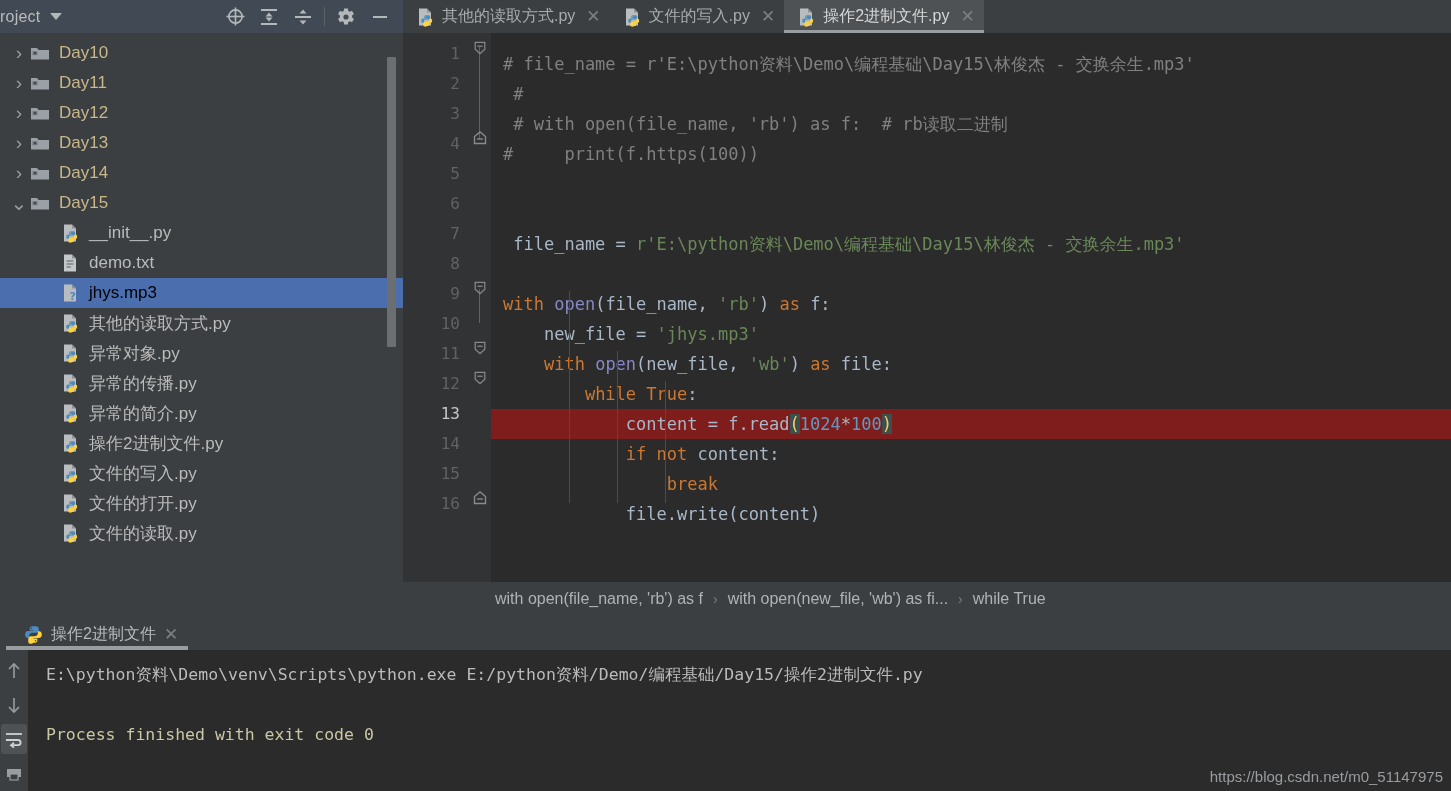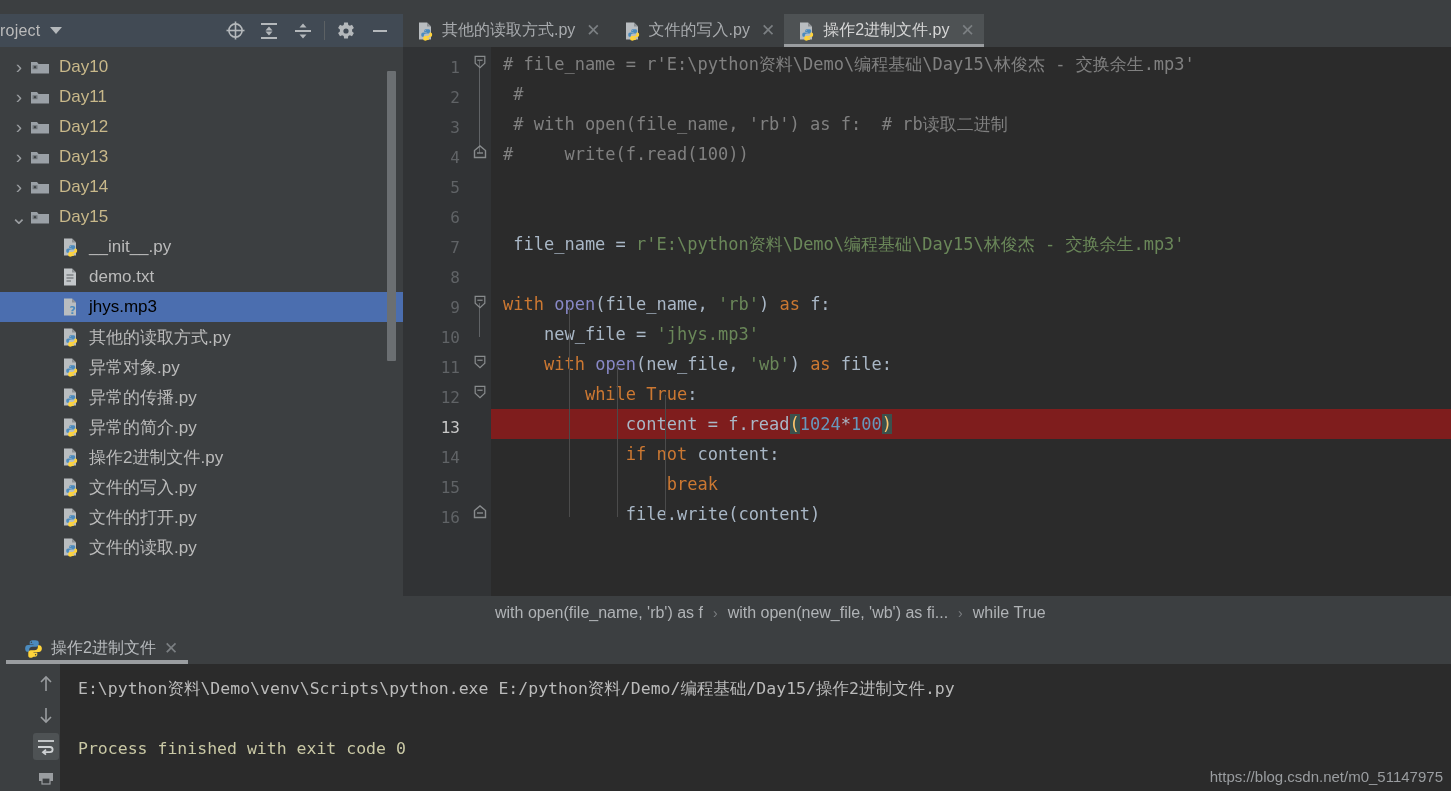--- a/index.html
+++ b/index.html
@@ -5,21 +5,21 @@
   * { box-sizing: border-box; margin: 0; padding: 0; }
   html, body {
     width: 1451px; height: 791px;
     background: #3c3f41;
     font-family: "Liberation Sans", sans-serif;
     overflow: hidden;
   }
   .app { position: relative; width: 1451px; height: 791px; display: flex; flex-direction: column; }
 
   
-  .top-area { display: flex; height: 616px; width: 100%; margin-top: 14px; }
+  .top-area { display: flex; height: 616px; width: 100%; }
 
   
   .project-panel {
     width: 403px; height: 616px;
     background: #3c3f41;
     display: flex; flex-direction: column;
     position: relative;
     flex-shrink: 0;
   }
   .project-header {
@@ -94,21 +94,21 @@
     height: 30px; line-height: 30px; text-align: right; padding-right: 9px;
     color: #606366; font-size: 16px;
     font-family: "DejaVu Sans Mono", monospace;
   }
   .lnum.active { color: #c8c8c8; }
   .foldcol {
     width: 22px; background: #313335; flex-shrink: 0; position: relative; padding-top: 6px;
   }
   .code-area {
     flex: 1; position: relative; background: #2b2b2b; overflow: hidden;
-    padding-top: 2px;
+    padding-top: 16px;
   }
   .cl {
     height: 30px; line-height: 30px; white-space: pre;
     font-family: "DejaVu Sans Mono", monospace; font-size: 17px;
     color: #a9b7c6; padding-left: 12px;
   }
   .cl.caretline { background: #7f1d1d; }
   .cmt { color: #808080; }
   .kw  { color: #cc7832; }
   .fn  { color: #8888c6; }
@@ -145,21 +145,21 @@
     display: flex; align-items: center; gap: 8px; padding: 0 10px 2px 24px;
     color: #b7babd; font-size: 16px; position: relative; height: 34px;
     box-sizing: border-box; padding-top: 5px;
   }
   .ctab.active::after {
     content: ""; position: absolute; left: 6px; right: 0; bottom: 0;
     height: 4px; background: #9a9da0;
   }
   .ctab .tclose { color: #7b7f82; font-size: 17px; }
 
-  .console-main { flex: 1; display: flex; min-height: 0; margin-left: 32px; }
+  .console-main { flex: 1; display: flex; min-height: 0; }
   .console-side {
     width: 28px; background: #3c3f41; flex-shrink: 0;
     display: flex; flex-direction: column; align-items: center;
     padding-top: 6px; gap: 4px;
   }
   .cs-btn { width: 26px; height: 30px; display: flex; align-items: center; justify-content: center; }
   .cs-btn.active { background: #4e5254; border-radius: 3px; }
   .console-out {
     flex: 1; background: #2b2b2b; position: relative;
     padding: 10px 0 0 18px; overflow: hidden; min-width: 0;
@@ -563,21 +563,21 @@
           </svg>
         </div>
         <div class="code-area">
           <div class="indent-guide" style="left:78px; top:258px; height:212px;"></div>
           <div class="indent-guide" style="left:126px; top:318px; height:152px;"></div>
           <div class="indent-guide" style="left:174px; top:348px; height:122px;"></div>
           <div id="code-lines">
               <div class="cl"><span class="cmt"># file_name = r'E:\python资料\Demo\编程基础\Day15\林俊杰 - 交换余生.mp3'</span></div>
               <div class="cl"><span class="cmt"> #</span></div>
               <div class="cl"><span class="cmt"> # with open(file_name, 'rb') as f:  # rb读取二进制</span></div>
-              <div class="cl"><span class="cmt">#     write(f.read(100))</span></div>
+              <div class="cl"><span class="cmt">#     print(f.https(100))</span></div>
               <div class="cl">&nbsp;</div>
               <div class="cl">&nbsp;</div>
               <div class="cl"><span class="var"> file_name </span><span class="var">= </span><span class="str">r'E:\python资料\Demo\编程基础\Day15\林俊杰 - 交换余生.mp3'</span></div>
               <div class="cl">&nbsp;</div>
               <div class="cl"><span class="kw">with </span><span class="fn">open</span><span class="var">(file_name, </span><span class="str">'rb'</span><span class="var">) </span><span class="kw">as </span><span class="var">f:</span></div>
               <div class="cl"><span class="var">    new_file = </span><span class="str">'jhys.mp3'</span></div>
               <div class="cl"><span class="var">    </span><span class="kw">with </span><span class="fn">open</span><span class="var">(new_file, </span><span class="str">'wb'</span><span class="var">) </span><span class="kw">as </span><span class="var">file:</span></div>
               <div class="cl"><span class="var">        </span><span class="kw">while </span><span class="kw">True</span><span class="var">:</span></div>
               <div class="cl caretline"><span class="var">            content = f.read</span><span class="brk">(</span><span class="num">1024</span><span class="var">*</span><span class="num">100</span><span class="brk">)</span></div>
               <div class="cl"><span class="var">            </span><span class="kw">if not </span><span class="var">content:</span></div>

